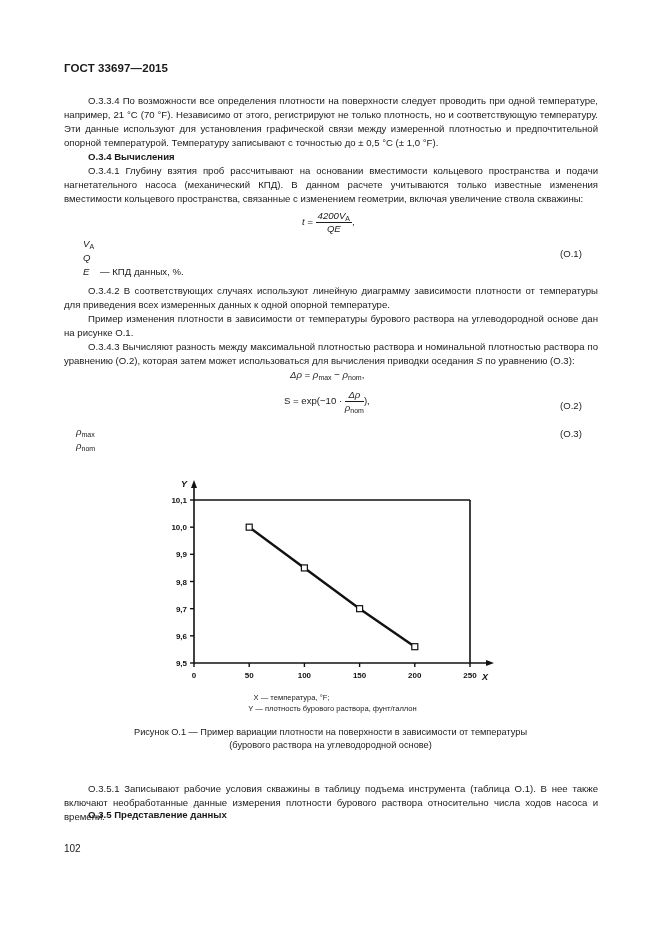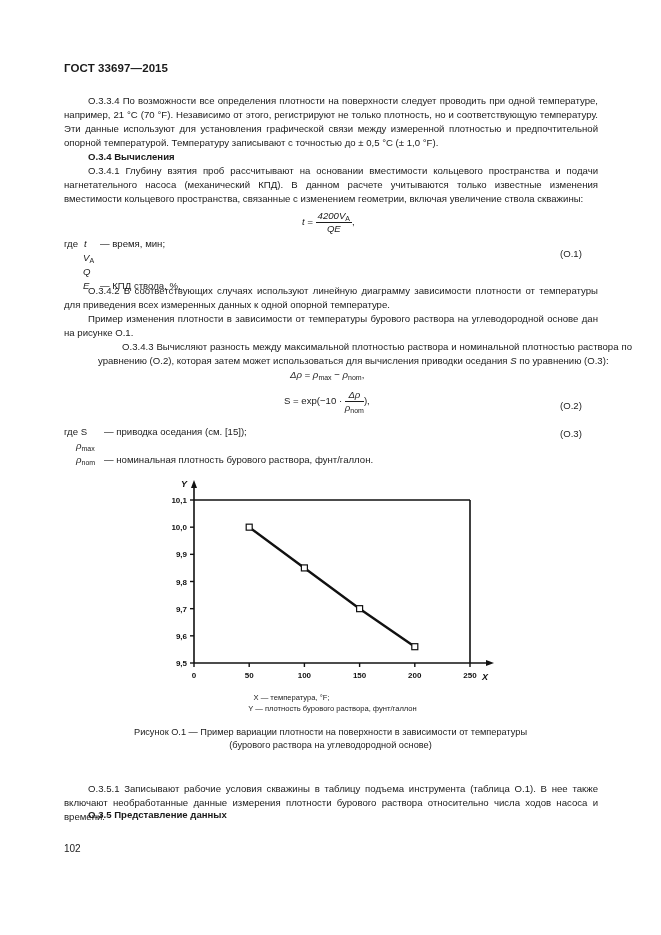--- a/index.html
+++ b/index.html
@@ -38,62 +38,52 @@
 
 <div class="p ind" style="top:164px;">О.3.4.1 Глубину взятия проб рассчитывают на основании вместимости кольцевого пространства и подачи нагнетательного насоса (механический КПД). В данном расчете учитываются только известные изменения вместимости кольцевого пространства, связанные с изменением геометрии, включая увеличение ствола скважины:</div>
 
 <div class="eq" style="left:302px; top:210px;">
   <i>t = </i><span class="frac"><span class="num"><i>4200V</i><sub>A</sub></span><span class="den"><i>QE</i></span></span><span>,</span>
 </div>
 <div class="eqnum" style="top:216px;">(О.1)</div>
 
 <div class="defs" style="left:64px; top:237px; width:540px;">
   <div class="row">
-      <span class="sym" style="left:0;">где</span>
-      <i class="sym" style="left:20px;">t</i>
-      <span class="txt" style="left:36px;">— время, мин;</span>
-    </div>
-  <div class="row">
       <span class="sym" style="left:19px;"><i>V</i><sub>A</sub></span>
     </div>
   <div class="row">
       <i class="sym" style="left:19px;">Q</i>
     </div>
   <div class="row">
       <i class="sym" style="left:19px;">E</i>
-      <span class="txt" style="left:36px;">— КПД ствола, %.</span>
+      <span class="txt" style="left:36px;">— КПД данных, %.</span>
     </div>
 </div>
 
 <div class="p ind" style="top:284px;">О.3.4.2 В соответствующих случаях используют линейную диаграмму зависимости плотности от температуры для приведения всех измеренных данных к одной опорной температуре.</div>
 <div class="p ind" style="top:312px;">Пример изменения плотности в зависимости от температуры бурового раствора на углеводородной основе дан на рисунке О.1.</div>
 
-<div class="p ind" style="top:340px;margin-left:34px;"><span>О.3.4.3 Вычисляют разность между максимальной плотностью раствора и номинальной плотностью раствора по уравнению (О.2), которая затем может использоваться для вычисления приводки оседания </span><i>S</i><span> по уравнению (О.3):</span></div>
+<div class="p ind" style="top:340px;"><span>О.3.4.3 Вычисляют разность между максимальной плотностью раствора и номинальной плотностью раствора по уравнению (О.2), которая затем может использоваться для вычисления приводки оседания </span><i>S</i><span> по уравнению (О.3):</span></div>
 
 <div class="eq" style="left:290px; top:368px;">
   <i>Δρ = ρ</i><sub>max</sub><i> − ρ</i><sub>nom</sub><span>,</span>
 </div>
 <div class="eqnum" style="top:368px;">(О.2)</div>
 
 <div class="eq" style="left:284px; top:389px;">
   <span>S = exp(−10 · </span><span class="frac"><span class="num"><i>Δρ</i></span><span class="den"><i>ρ</i><sub>nom</sub></span></span><span>),</span>
 </div>
 <div class="eqnum" style="top:396px;">(О.3)</div>
 
 <div class="defs" style="left:64px; top:425px; width:540px;">
   <div class="row">
-      <span class="sym" style="left:0;">где S</span>
-      <span class="txt" style="left:40px;">— приводка оседания (см. [15]);</span>
-    </div>
-  <div class="row">
       <span class="sym" style="left:12px;"><i>ρ</i><sub>max</sub></span>
     </div>
   <div class="row">
       <span class="sym" style="left:12px;"><i>ρ</i><sub>nom</sub></span>
-      <span class="txt" style="left:40px;">— номинальная плотность бурового раствора, фунт/галлон.</span>
     </div>
 </div>
 
 <svg class="abs" style="left:0; top:0;" width="661" height="935">
   <g id="chart-root">
       <line x1="194" y1="500" x2="470" y2="500" stroke="#111" stroke-width="1.6"></line>
       <line x1="470" y1="500" x2="470" y2="663" stroke="#111" stroke-width="1.6"></line>
       <line x1="194" y1="663" x2="490" y2="663" stroke="#111" stroke-width="1.6"></line>
       <line x1="194" y1="663" x2="194" y2="484" stroke="#111" stroke-width="1.6"></line>
       <polygon points="191,488 197,488 194,480" fill="#111"></polygon>

